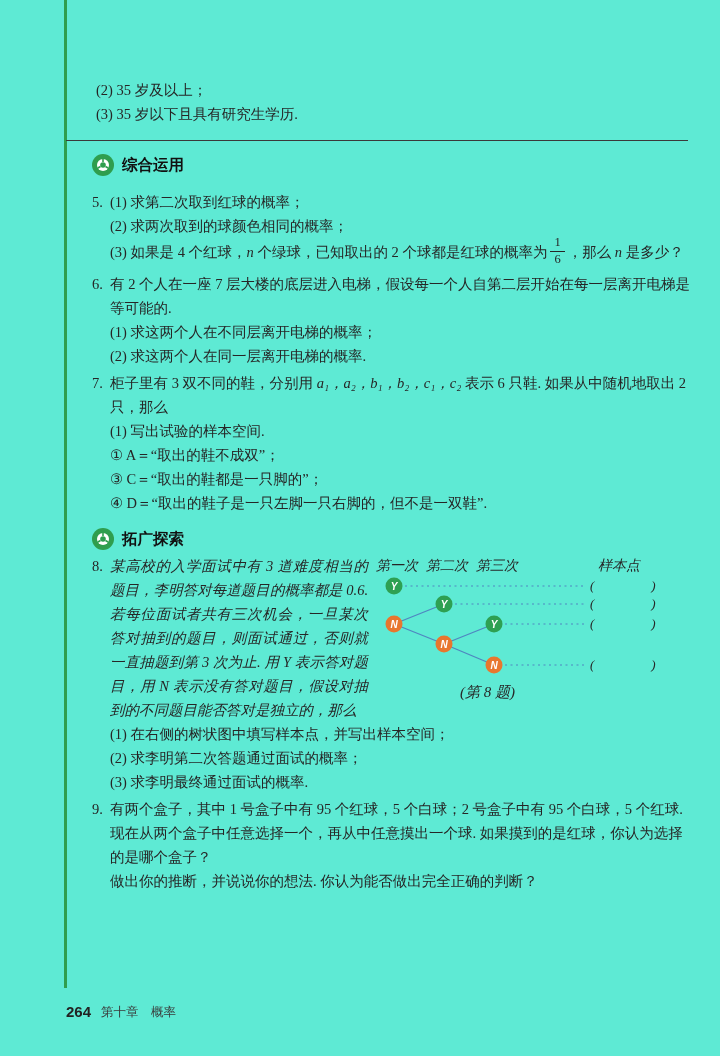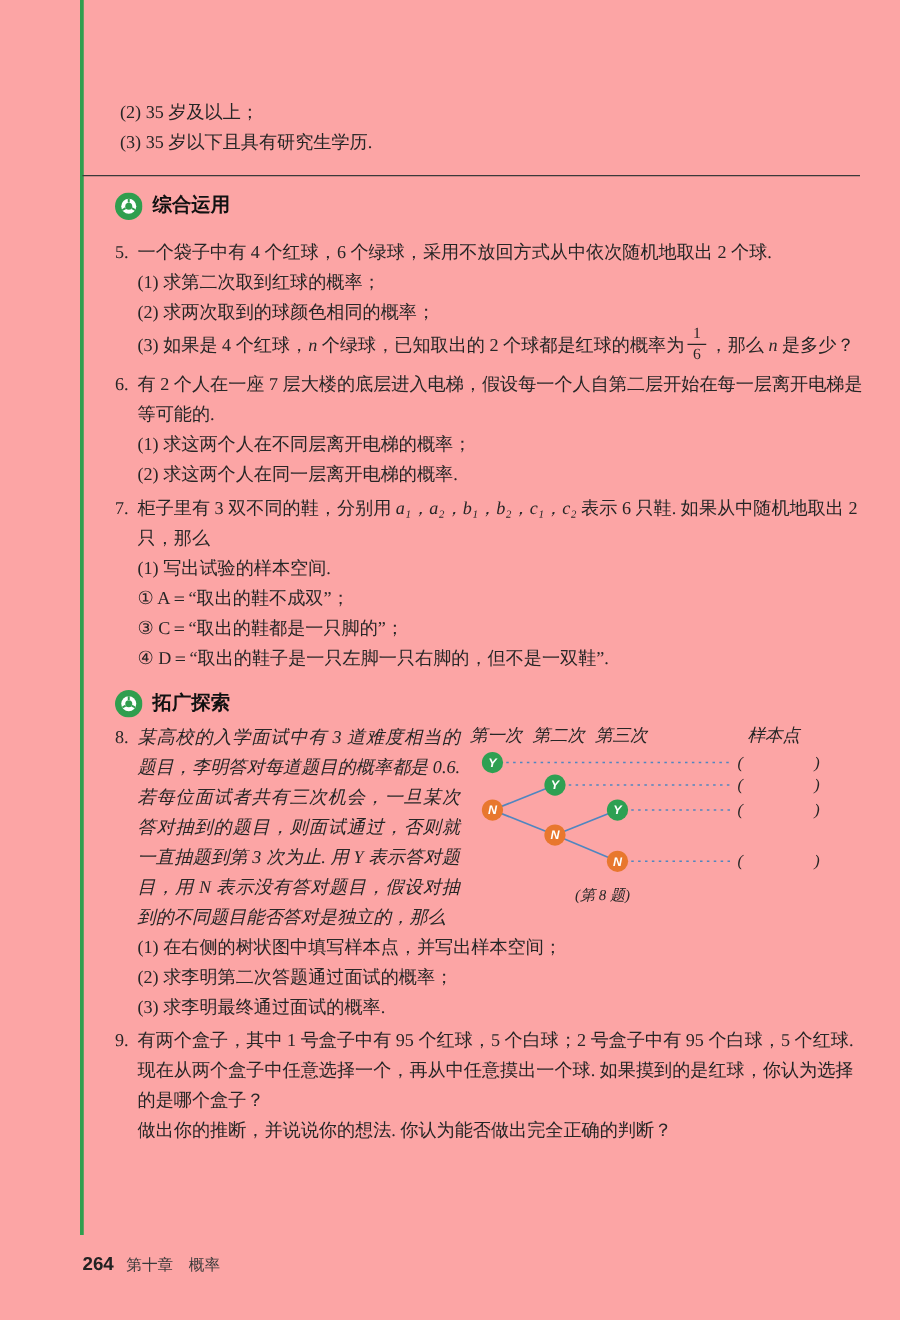--- a/index.html
+++ b/index.html
@@ -1,16 +1,16 @@
 <!DOCTYPE html>
 <html><head>
 <meta charset="utf-8">
 <style>
   html,body{margin:0;padding:0;background:#e9e7e1;}
-  .page{position:relative;width:720px;height:1056px;background:#fca5a5;overflow:hidden;
+  .page{position:relative;width:720px;height:1056px;background:#5eead4;overflow:hidden;
         font-family:"Liberation Serif","DejaVu Serif",serif;font-size:14.5px;line-height:24px;color:#262626;}
   .green-rule{position:absolute;left:64px;top:0;width:3px;height:988px;background:#2f9e4e;}
   .content{position:absolute;left:92px;top:0;width:598px;}
   .cont-item{margin-left:4px;}
   .first{margin-top:78px;}
   .divider{height:0;border-top:1.5px solid #3a3a3a;margin:14px 0 0 -26px;width:622px;}
   .section-header{display:flex;align-items:center;gap:8px;margin-top:12px;height:24px;}
   .sec-icon{display:inline-flex;width:22px;height:22px;flex-shrink:0;}
   .sec-icon svg{display:block;}
   .sec-title{font-family:Liberation Serif, serif;font-weight:bold;font-size:15.5px;color:#111;}
@@ -24,21 +24,21 @@
   .frac{display:inline-block;vertical-align:middle;text-align:center;line-height:1.1;font-size:12.5px;margin:0 3px;position:relative;top:-2px;}
   .fnum{display:block;padding:0 4px 1px;}
   .fden{display:block;border-top:1px solid #262626;padding:1px 4px 0;}
   
   .p8-row{display:flex;gap:6px;font-style:italic;}
   .p8-text{width:258px;text-align:justify;text-justify:inter-ideograph;}
   .tree{position:relative;width:312px;height:152px;flex-shrink:0;margin-top:-2px;}
   .tree-svg{position:absolute;left:0;top:0;}
   .th{position:absolute;top:6px;font-size:14px;line-height:16px;white-space:nowrap;}
   .blank{position:absolute;left:216px;font-size:13px;line-height:18px;white-space:pre;letter-spacing:1px;}
-  .tree-caption{position:absolute;left:86px;top:128px;font-size:12px;}
+  .tree-caption{position:absolute;left:86px;top:128px;font-size:15px;}
   .footer{position:absolute;left:66px;top:1000px;display:flex;align-items:center;gap:10px;
           font-family:"Liberation Sans","DejaVu Sans",sans-serif;}
   .pageno{font-weight:bold;font-size:15px;color:#222;}
   .chapter{font-size:12.5px;color:#3a3a3a;}
 </style>
 </head>
 <body>
 
 <div class="page">
   <div class="green-rule"></div>
@@ -62,21 +62,20 @@
             <line x1="16.1" y1="14" x2="13.5" y2="12.5"></line>
           </g>
         </svg>
       </span>
       <span class="sec-title">综合运用</span>
     </div>
 
     <div class="problem mt-lg">
       <span class="pnum">5.</span>
       <div class="pbody">
-        <div class="pline">一个袋子中有 4 个红球，6 个绿球，采用不放回方式从中依次随机地取出 2 个球.</div>
         <div class="sub">(1) 求第二次取到红球的概率；</div>
         <div class="sub">(2) 求两次取到的球颜色相同的概率；</div>
         <div class="sub">
           <span>(3) 如果是 4 个红球，</span><span class="var">n</span><span> 个绿球，已知取出的 2 个球都是红球的概率为</span><span class="frac"><span class="fnum">1</span><span class="fden">6</span></span><span>，那么 </span><span class="var">n</span><span> 是多少？</span>
         </div>
       </div>
     </div>
 
     <div class="problem mt-sm">
       <span class="pnum">6.</span>

